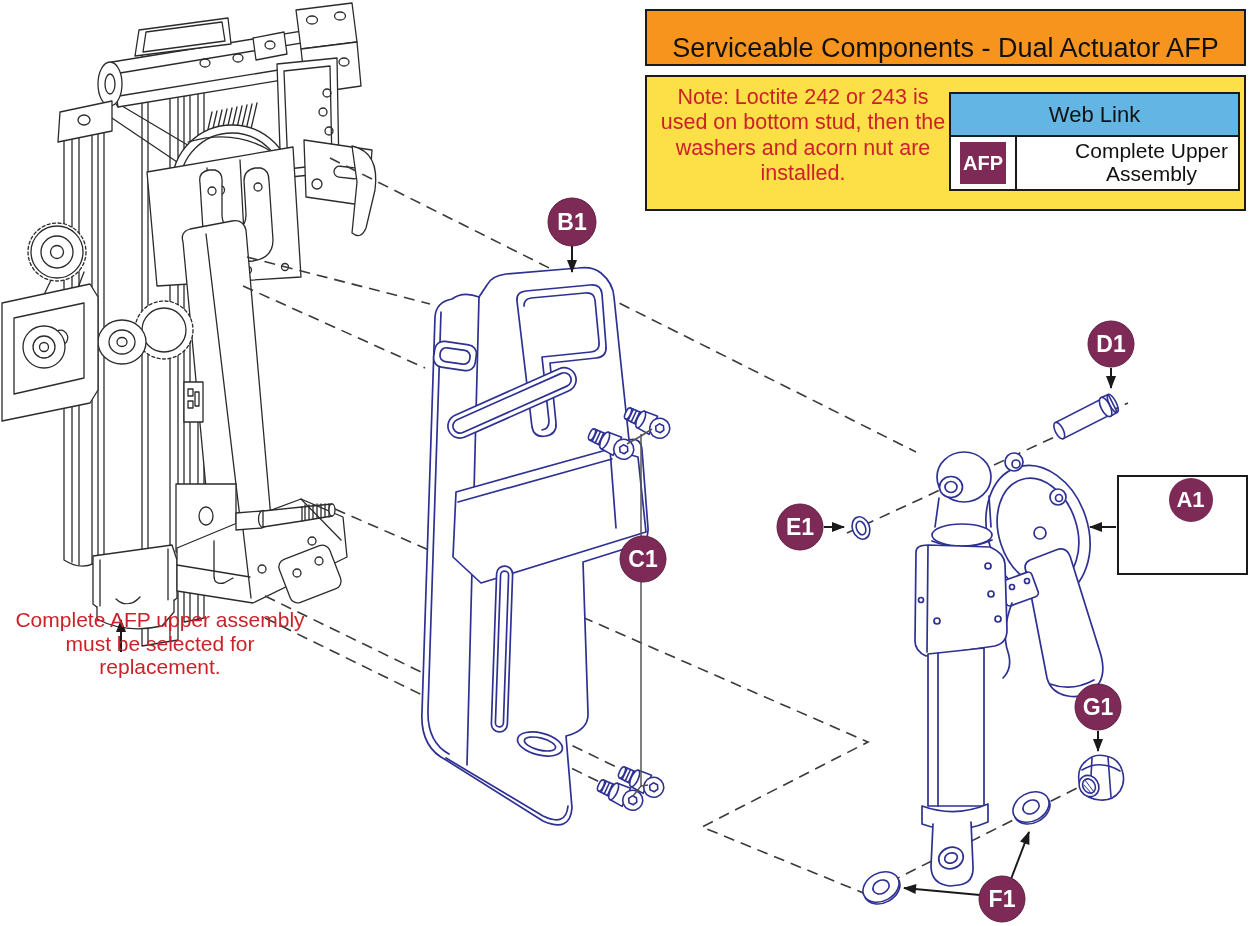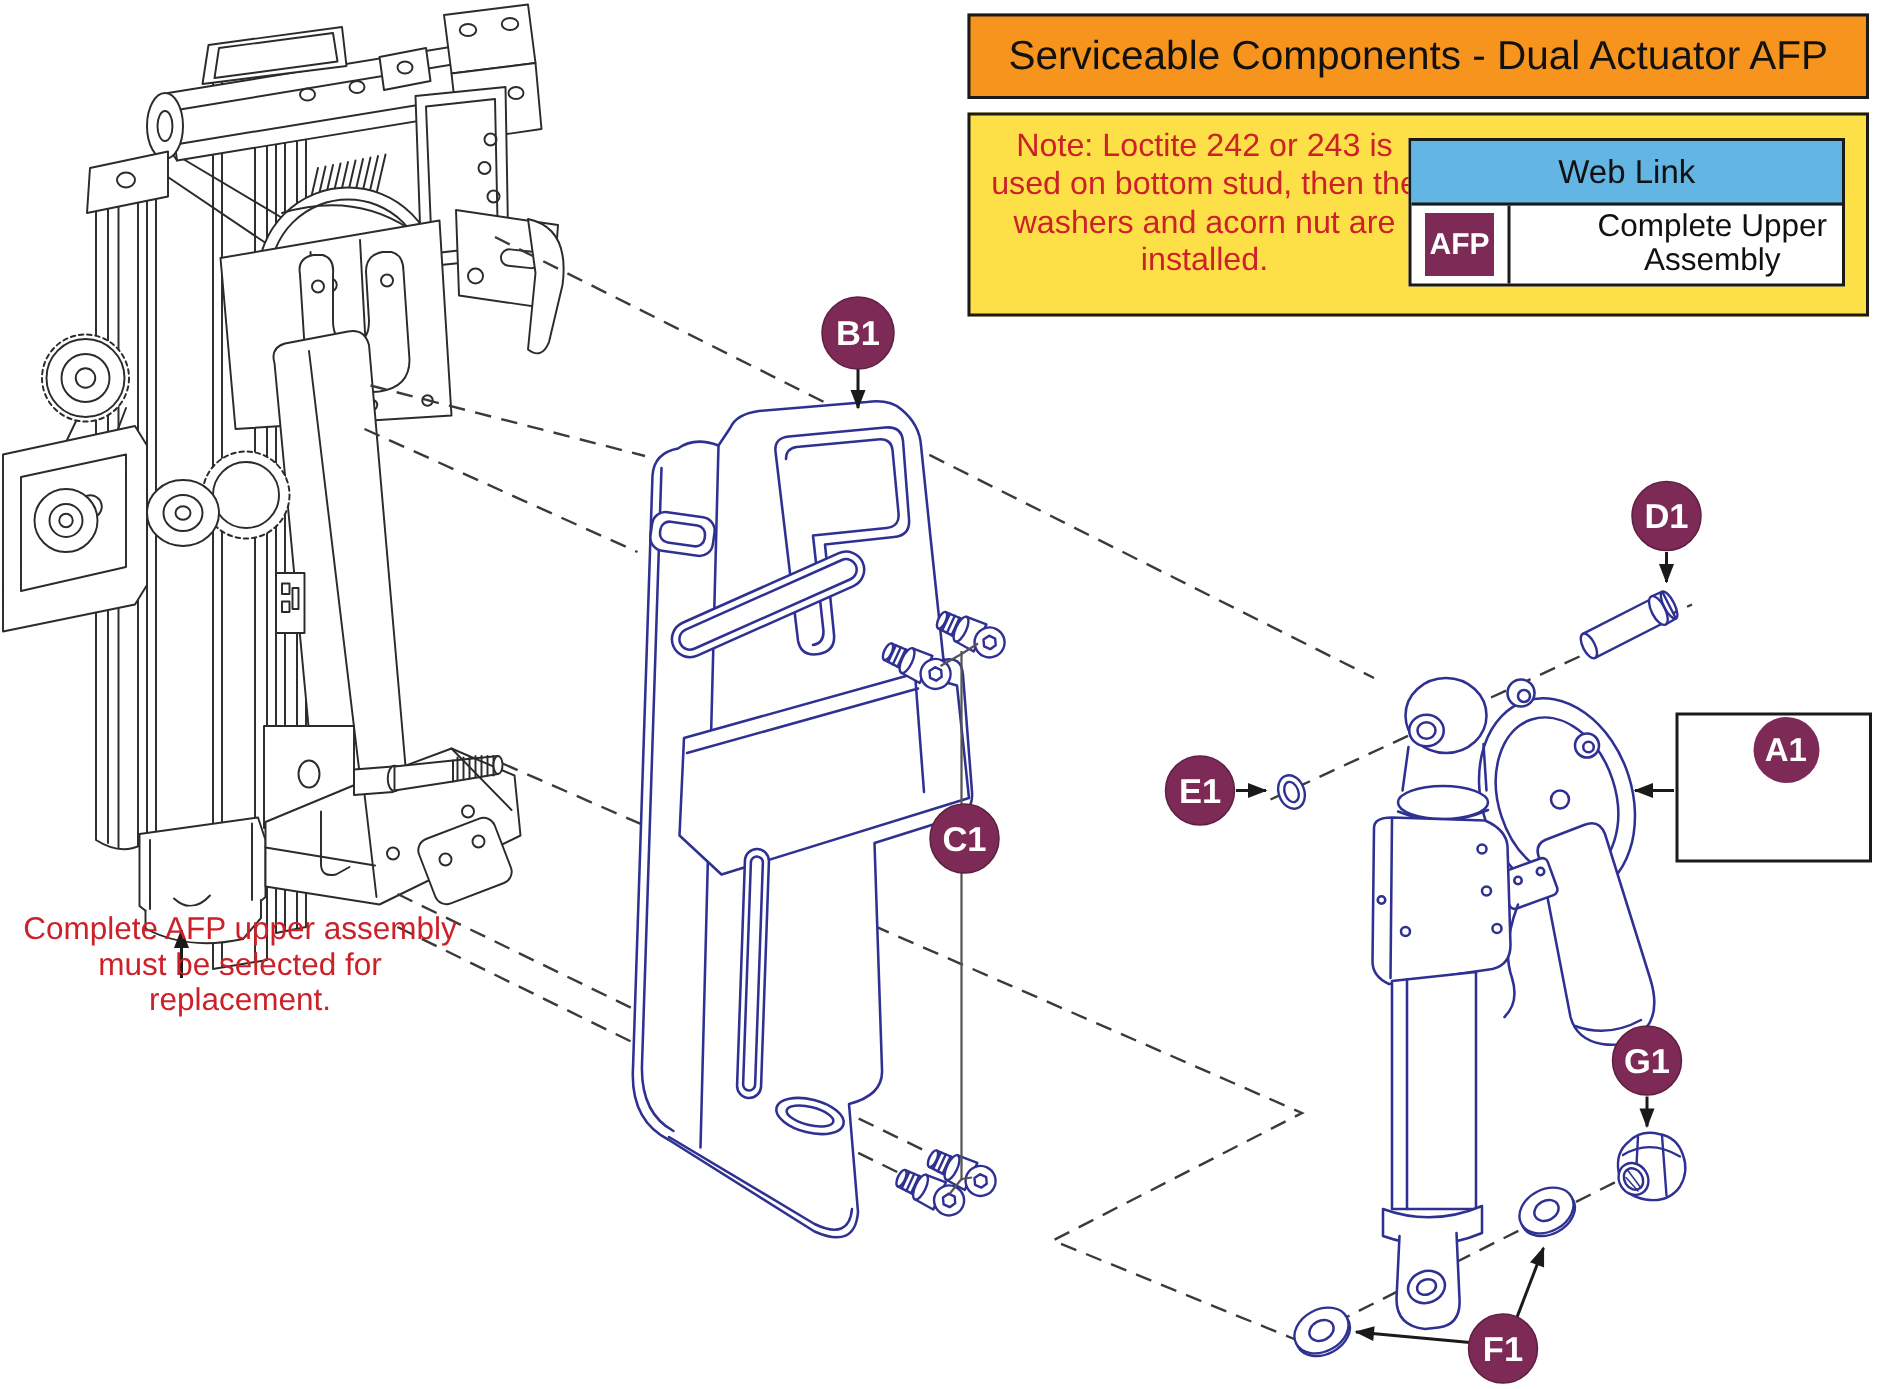--- a/index.html
+++ b/index.html
@@ -1,26 +1,26 @@
 <!DOCTYPE html>
 <html><head>
 <meta charset="utf-8">
 <style>
   html,body{margin:0;padding:0;background:#fff;}
   .stage{position:relative;width:1256px;height:926px;background:#fff;
          font-family:"Liberation Sans",sans-serif;overflow:hidden;}
   .stage svg.diagram{position:absolute;left:0;top:0;}
   .box{position:absolute;box-sizing:border-box;border:2px solid #1a1a1a;}
   .header-box{left:645px;top:9px;width:601px;height:57px;background:#F7941E;
-              display:flex;align-items:center;justify-content:center;
+              display:flex;align-items:flex-end;justify-content:center;
               font-size:27px;color:#111;}
   .note-box{left:645px;top:75px;width:601px;height:136px;background:#fde047;}
   .note-text{position:absolute;left:8px;top:8px;width:296px;color:#CC2129;
              font-size:21.5px;line-height:1.18;text-align:center;}
-  .weblink{position:absolute;left:292px;top:15px;width:291px;height:99px;
+  .weblink{position:absolute;left:302px;top:15px;width:291px;height:99px;
            border:2px solid #1a1a1a;box-sizing:border-box;background:#fff;}
   .wl-header{height:43px;background:#63B5E3;border-bottom:2px solid #1a1a1a;
              box-sizing:border-box;display:flex;align-items:center;justify-content:center;
              font-size:22px;color:#111;}
   .wl-row{display:flex;height:52px;}
   .wl-badge-cell{width:66px;border-right:2px solid #1a1a1a;box-sizing:border-box;
                  display:flex;align-items:center;justify-content:center;}
   .afp-badge{width:46px;height:42px;background:#7D2A57;color:#fff;font-weight:bold;
              font-size:20px;display:flex;align-items:center;justify-content:center;}
   .wl-label{flex:1;display:flex;align-items:center;justify-content:center;

